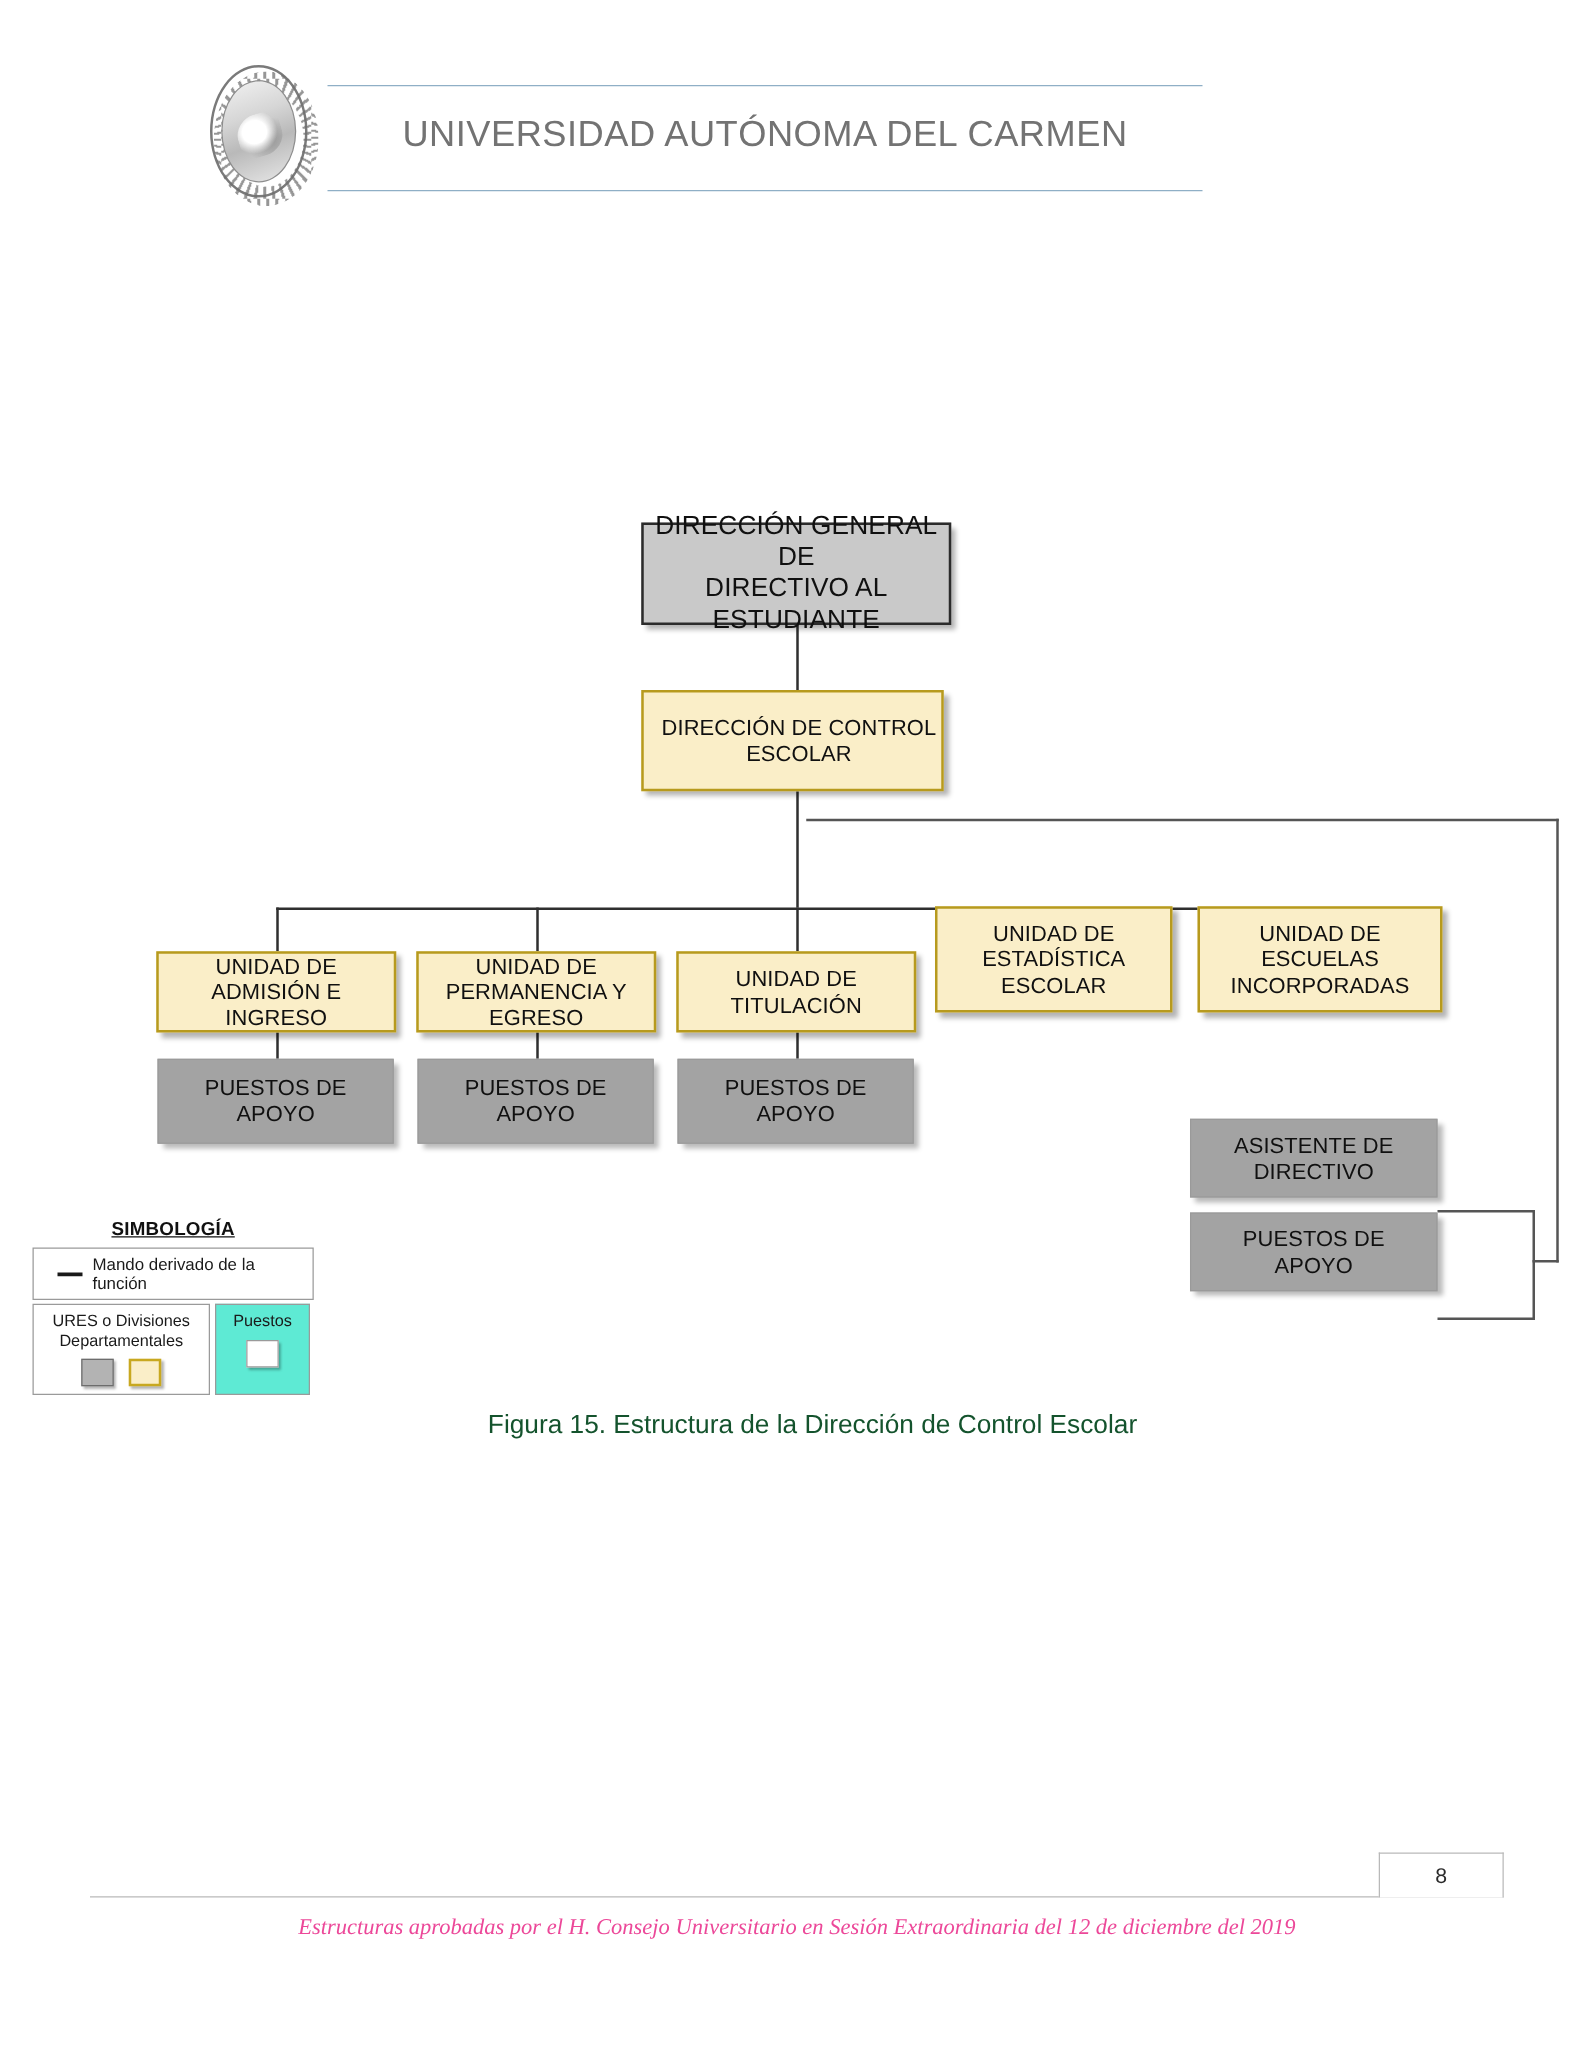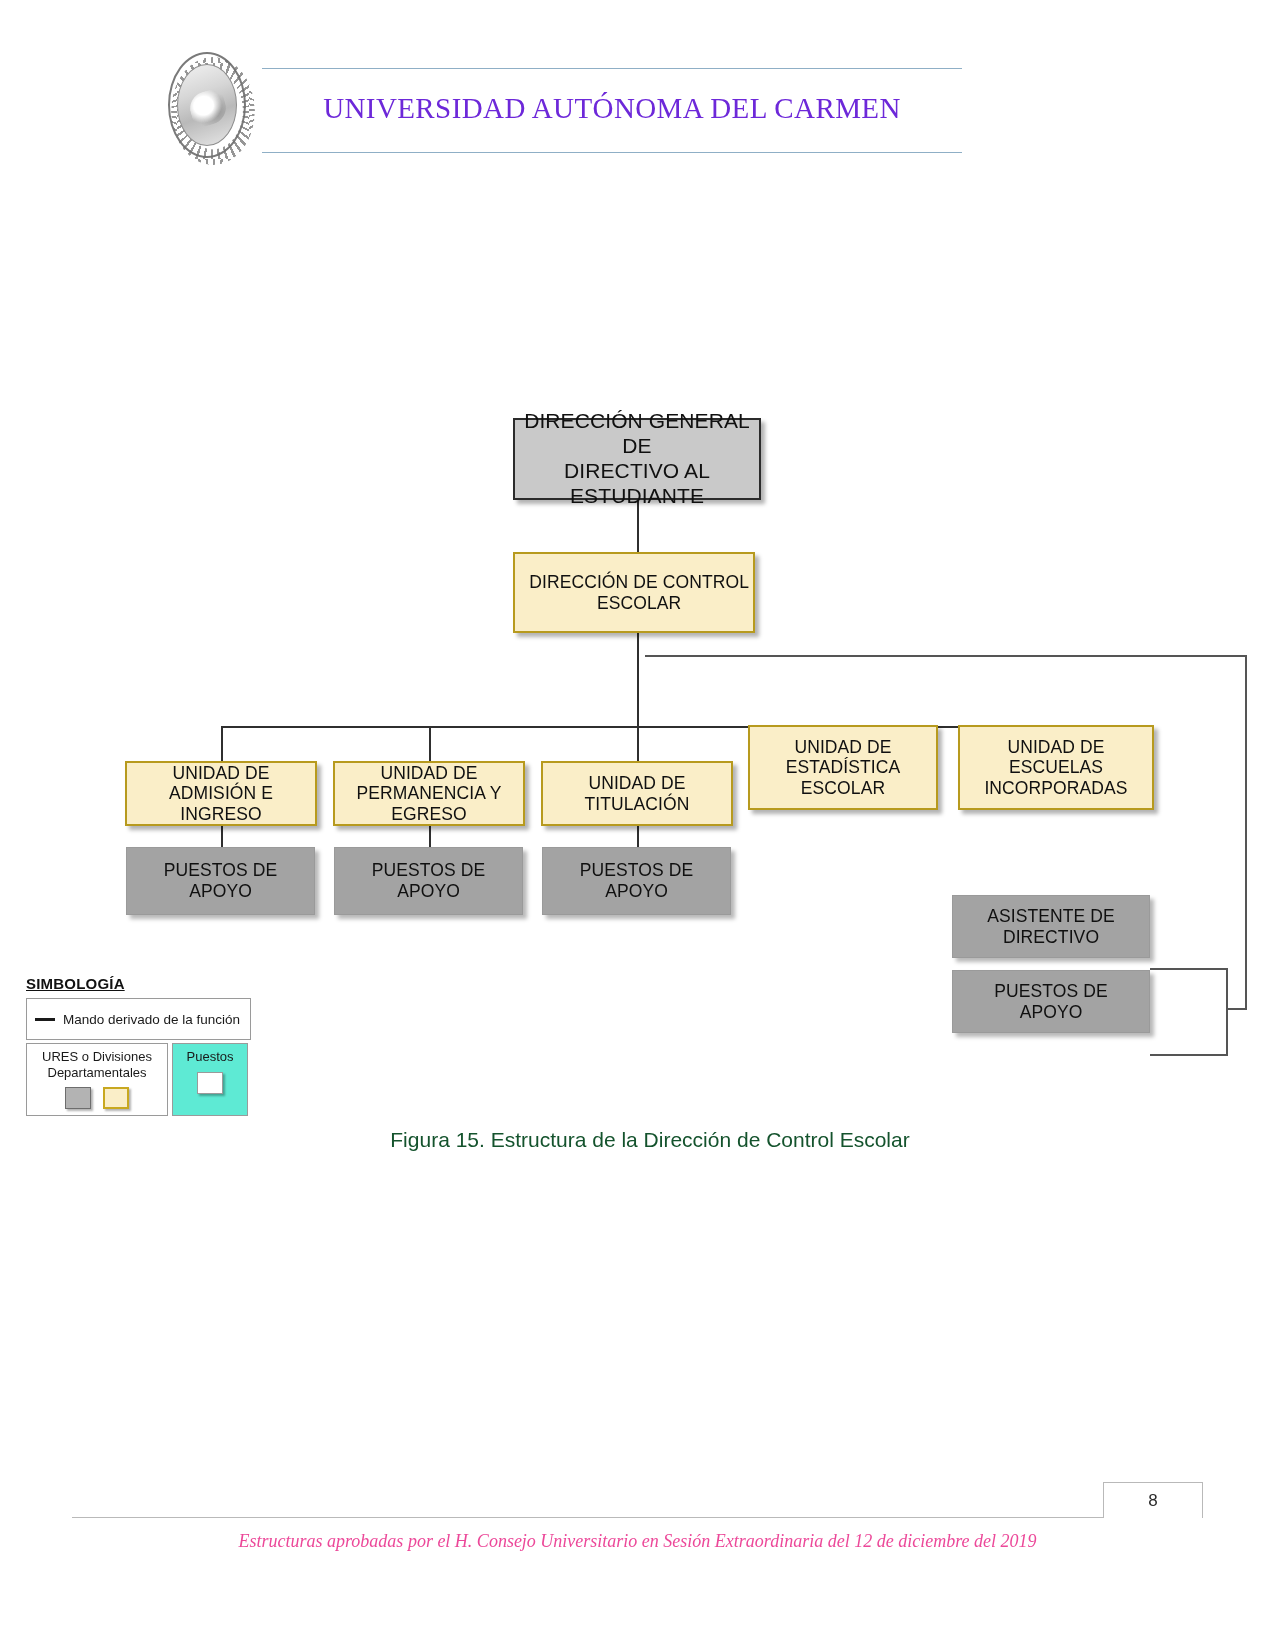--- a/index.html
+++ b/index.html
@@ -79,22 +79,22 @@
     width: 700px; height: 0;
     border-top: 1.6px solid #8fafc6;
   }
   #header-title {
     position: absolute;
     left: 262px; top: 92px;
     width: 700px;
     text-align: center;
     font-size: 29px;
     letter-spacing: .4px;
-    color: #6d28d9;
-    font-family: Liberation Serif, serif;
+    color: #737373;
+    font-family: Liberation Sans, sans-serif;
     font-weight: 400;
     white-space: nowrap;
   }
 
   
   #chart {
     position: absolute;
     left: 0; top: 0;
     width: 1275px; height: 1200px;
   }
@@ -148,34 +148,34 @@
   .line.thin { background: #555555; }
 
   
   #legend {
     position: absolute;
     left: 26px; top: 975px;
     width: 225px;
     font-family: "Liberation Sans", sans-serif;
   }
   #legend-title {
-    text-align: left;
+    text-align: center;
     font-size: 15px;
     font-weight: bold;
     color: #111;
     text-decoration: underline;
     margin-bottom: 6px;
     letter-spacing: .2px;
   }
   #legend-row1 {
     border: 1px solid #9a9a9a;
     height: 42px;
     display: flex;
     align-items: center;
-    padding-left: 8px;
+    padding-left: 19px;
     box-sizing: border-box;
     background: #fff;
   }
   #legend-line-sample {
     width: 20px; height: 3px;
     background: #1a1a1a;
     margin-right: 8px;
     flex: 0 0 auto;
   }
   #legend-line-label {

